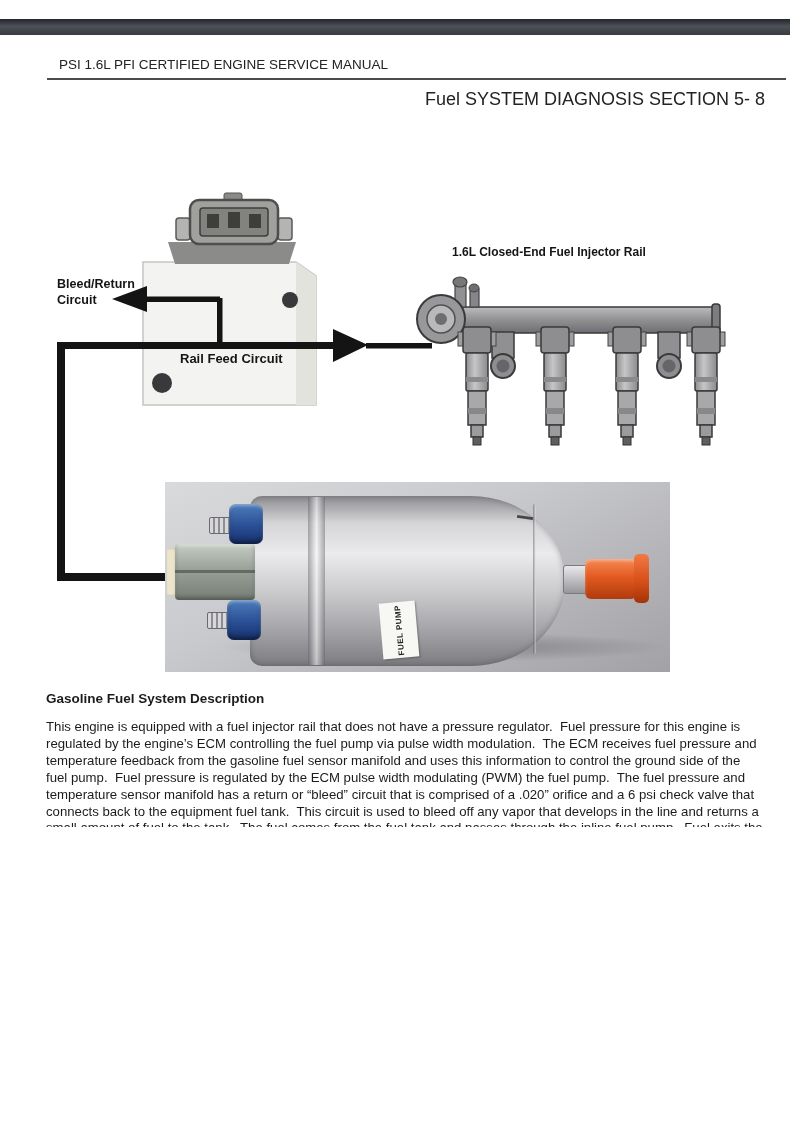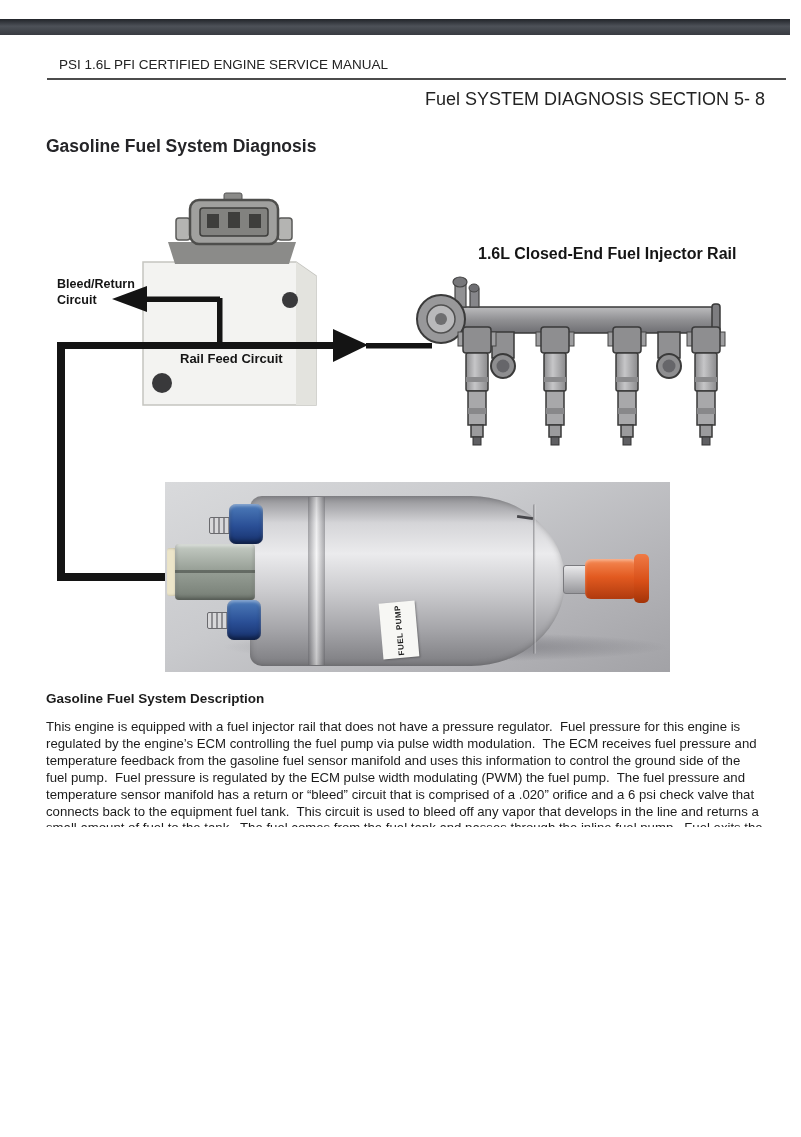--- a/index.html
+++ b/index.html
@@ -12,21 +12,21 @@
   .bar.top{top:19px;}
   .bar.bottom{top:1088px;}
   .hdr-left{position:absolute;left:59px;top:57px;font-size:13.5px;color:#232323;}
   .hdr-right{position:absolute;right:36px;top:47px;font-size:18px;color:#232323;margin-top:42px;}
   .hdr-rule{position:absolute;left:47px;top:78px;width:739px;height:2px;background:#4c4c4c;}
   .title{position:absolute;left:46px;top:136px;font-size:17.5px;font-weight:bold;color:#252528;}
   .diagram-svg{position:absolute;left:0;top:190px;width:801px;height:410px;}
   .lbl{position:absolute;font-weight:bold;color:#151515;z-index:3;}
   .lbl-bleed{left:57px;top:277px;font-size:12.5px;line-height:15.5px;width:92px;}
   .lbl-feed{left:180px;top:351px;font-size:13px;}
-  .lbl-rail{left:478px;top:245px;font-size:16px;}
+  .lbl-rail{left:452px;top:245px;font-size:12px;}
   
   .pump-photo{position:absolute;left:165px;top:482px;width:505px;height:190px;
     background:linear-gradient(155deg,#d9dadc 0%,#c9cacd 40%,#b2b2b6 75%,#a2a2a6 100%);z-index:2;}
   .pump-shadow{position:absolute;left:55px;top:150px;width:450px;height:30px;
     background:radial-gradient(ellipse at center,rgba(50,50,58,.40) 0%,rgba(50,50,58,0) 70%);}
   .pump-body{position:absolute;left:85px;top:14px;width:315px;height:170px;
     background:linear-gradient(180deg,#8e8e92 0%,#d5d5d8 16%,#ebebed 34%,#cbcbce 56%,#a6a6aa 78%,#7c7c80 100%);
     border-radius:12px 95px 95px 12px / 12px 86px 86px 12px;
     box-shadow:inset 0 0 6px rgba(0,0,0,.25);}
   .pump-crimp{position:absolute;left:143px;top:15px;width:17px;height:168px;
@@ -83,21 +83,20 @@
 </head>
 <body>
 
 <div class="page">
 
   <div class="bar top"></div>
   <div class="hdr-left">PSI 1.6L PFI CERTIFIED ENGINE SERVICE MANUAL</div>
   <div class="hdr-right">Fuel SYSTEM DIAGNOSIS SECTION 5- 8</div>
   <div class="hdr-rule"></div>
 
-  <div class="title">Gasoline Fuel System Diagnosis</div>
 
   <div class="lbl lbl-bleed">Bleed/Return Circuit</div>
   <div class="lbl lbl-feed">Rail Feed Circuit</div>
   <div class="lbl lbl-rail">1.6L Closed-End Fuel Injector Rail</div>
 
   <svg class="diagram-svg" viewBox="0 0 801 410" xmlns="http://www.w3.org/2000/svg">
     <defs>
       <linearGradient id="railGrad" x1="0" y1="0" x2="0" y2="1">
         <stop offset="0" stop-color="#bcbcbe"></stop>
           <stop offset=".5" stop-color="#909093"></stop>

